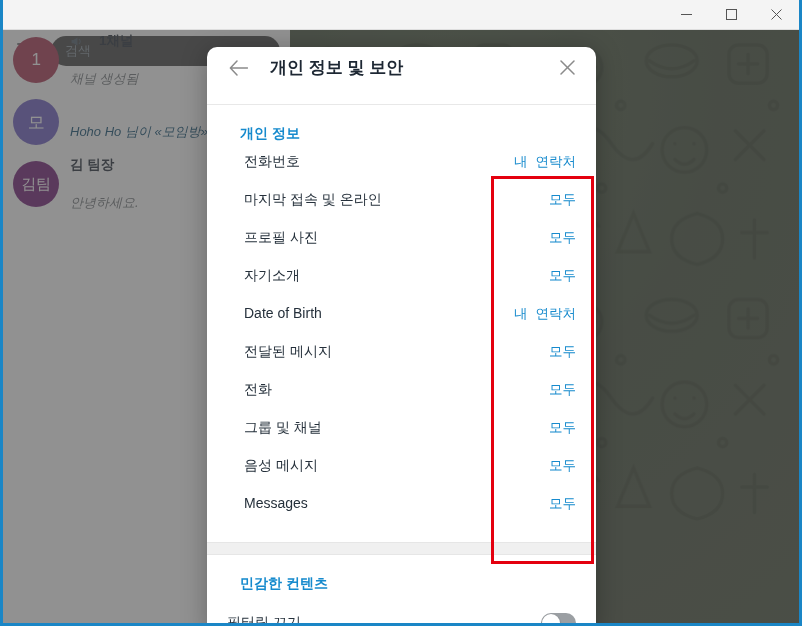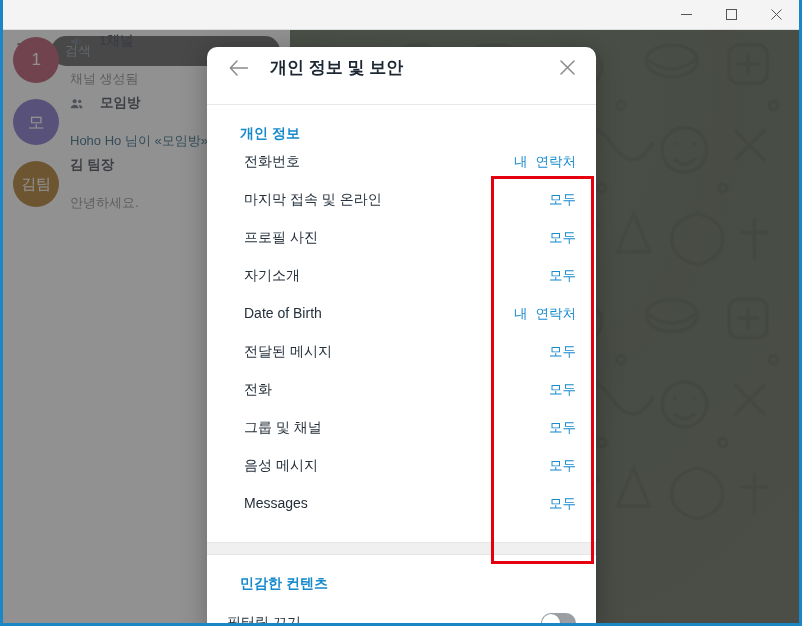--- a/index.html
+++ b/index.html
@@ -149,20 +149,21 @@
     color: #1d2733;
     white-space: nowrap;
   }
   .chat-preview {
     margin-top: 20px;
     font-size: 13px;
     color: #707579;
     white-space: nowrap;
     overflow: hidden;
     text-overflow: ellipsis;
+    font-style: italic;
   }
   .chat-type-icon { display: inline-flex; color: #4b5a68; }
 
   
   #chat-area {
     position: absolute;
     left: 287px; top: 0;
     width: 509px;
     height: 594px;
     background:
@@ -366,37 +367,26 @@
             </span>
             <span>1채널</span>
           </div>
           <div class="chat-preview">채널 생성됨</div>
         </div>
       </div>
 
       <div class="chat-row">
         <div class="avatar" style="background:#6a5bc2">모</div>
         <div class="chat-text">
-          <div class="chat-title-line">
-            <span class="chat-type-icon">
-              <svg width="14" height="13" viewBox="0 0 18 14" aria-hidden="true">
-                <circle cx="6" cy="4" r="2.6" fill="#4b5a68"></circle>
-                <circle cx="12.6" cy="4.4" r="2.1" fill="#4b5a68"></circle>
-                <path d="M1 13c0-2.8 2.3-4.4 5-4.4s5 1.6 5 4.4z" fill="#4b5a68"></path>
-                <path d="M11.6 8.8c2.4 0 4.4 1.3 4.4 3.6v.6h-3.4" fill="#4b5a68"></path>
-              </svg>
-            </span>
-            <span>모임방</span>
-          </div>
           <div class="chat-preview mention" style="color:#0c4a6e">Hoho Ho 님이 «모임방»</div>
         </div>
       </div>
 
       <div class="chat-row">
-        <div class="avatar" style="background:#a16207;font-size:15px">김팀</div>
+        <div class="avatar" style="background:#701a75;font-size:15px">김팀</div>
         <div class="chat-text">
           <div class="chat-title-line">
             <span>김 팀장</span>
           </div>
           <div class="chat-preview">안녕하세요.</div>
         </div>
       </div>
     </div>
 
     <div id="chat-area">

